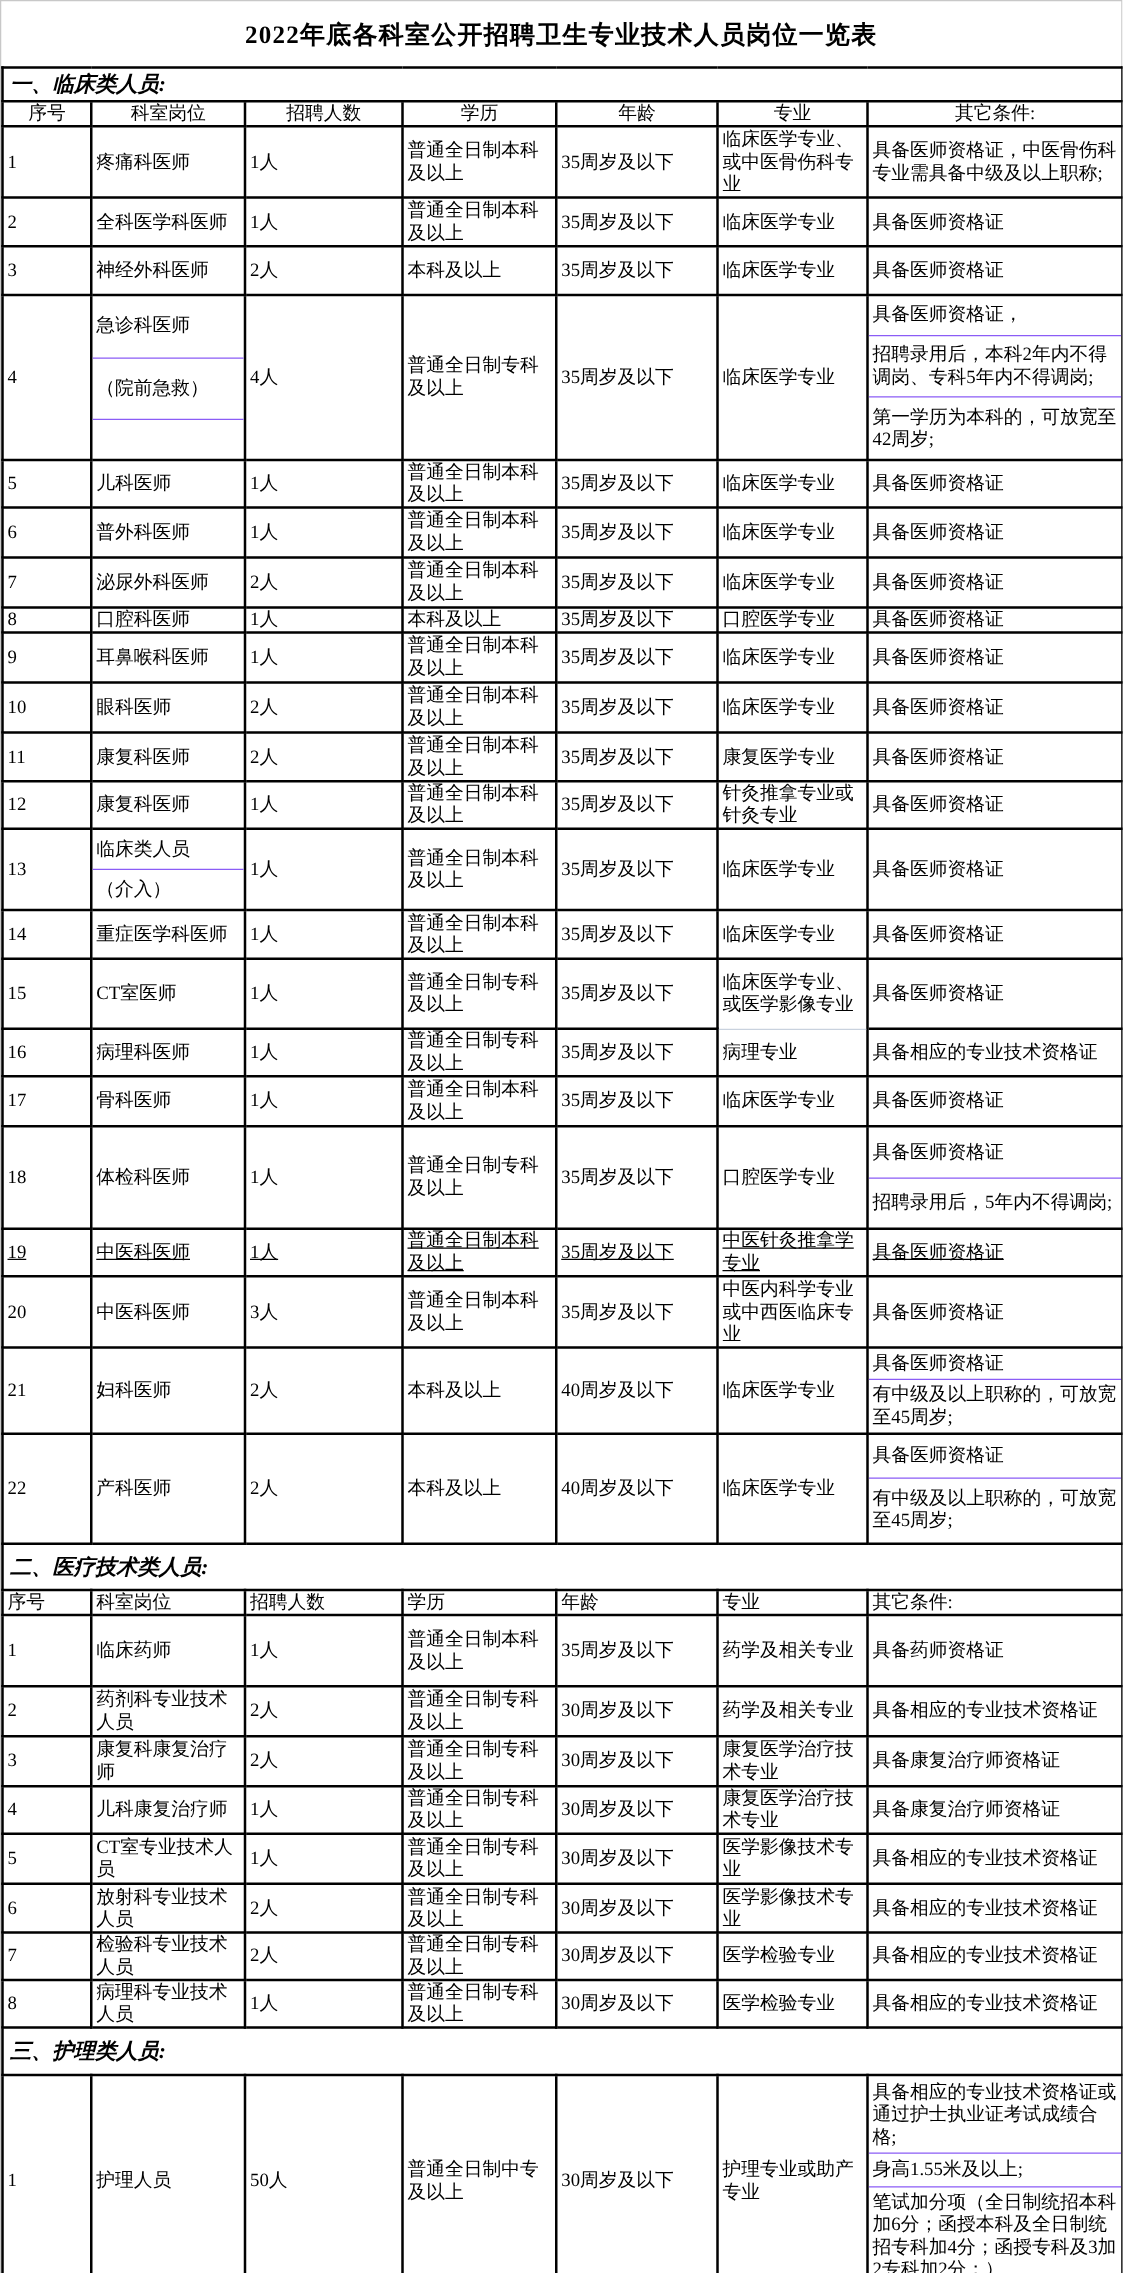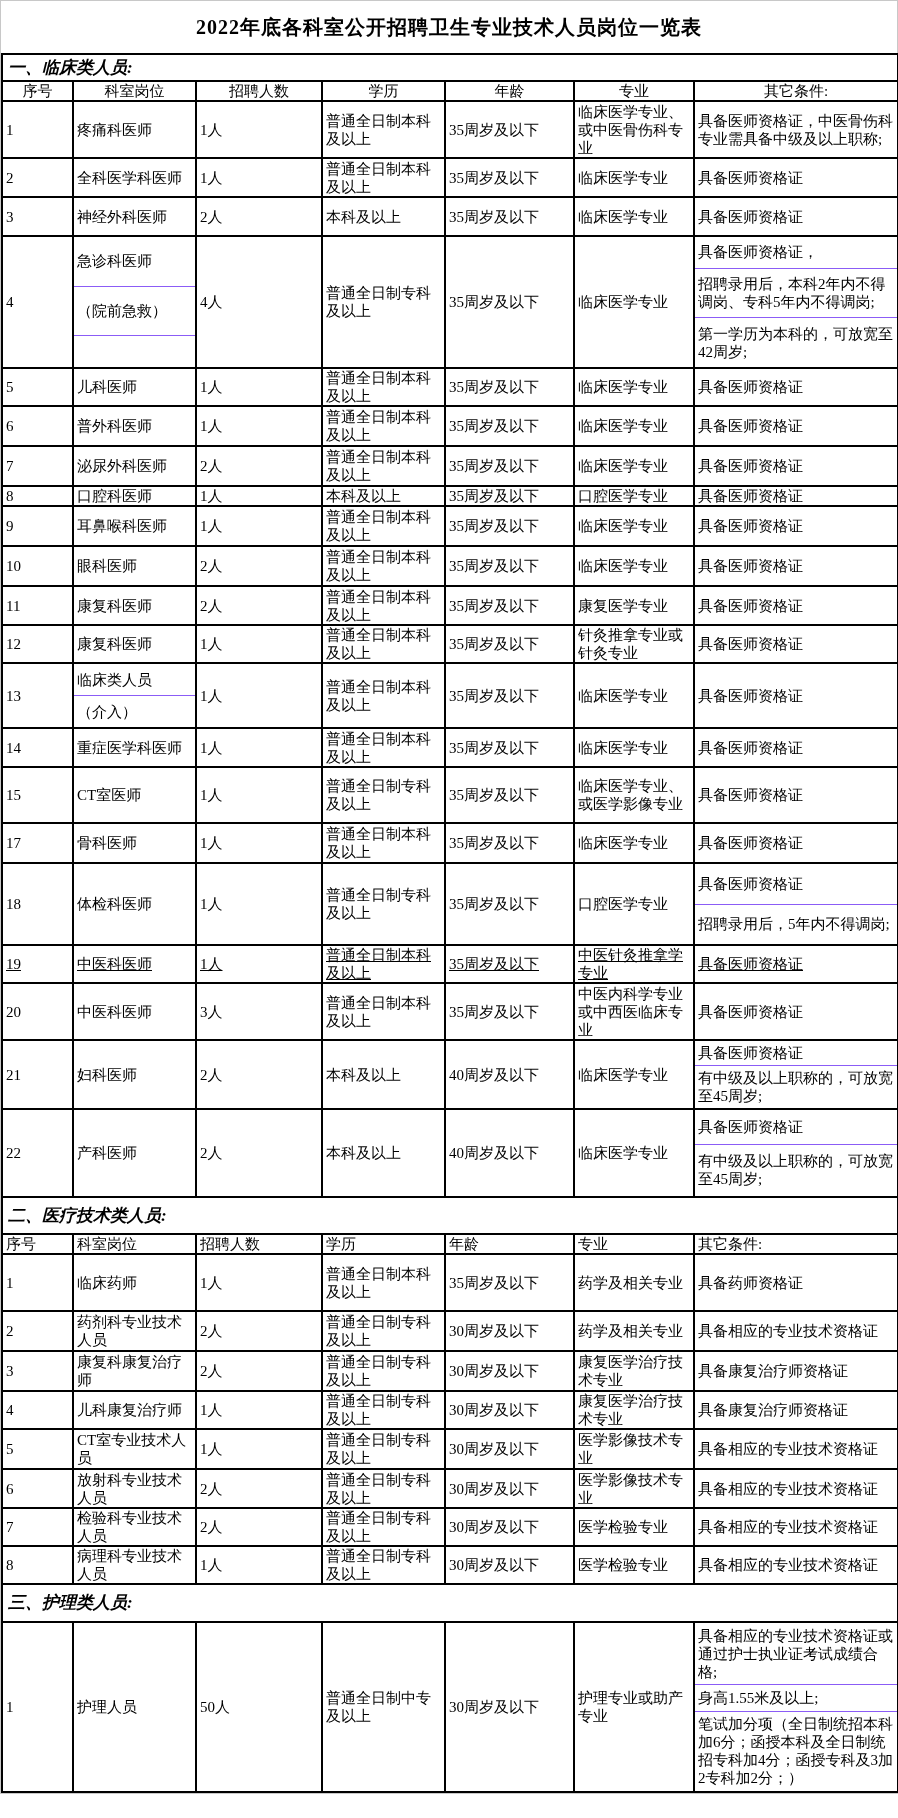--- a/index.html
+++ b/index.html
@@ -195,20 +195,29 @@
         </tr>
         <tr style="height: 56px;">
           <td>15</td>
           <td>CT室医师</td>
           <td>1人</td>
           <td>普通全日制专科及以上</td>
           <td>35周岁及以下</td>
           <td class="lb">临床医学专业、或医学影像专业</td>
           <td>具备医师资格证</td>
         </tr>
+        <tr style="height: 37px;">
+          <td>16</td>
+          <td>病理科医师</td>
+          <td>1人</td>
+          <td>普通全日制专科及以上</td>
+          <td>35周岁及以下</td>
+          <td class="lt">病理专业</td>
+          <td>具备相应的专业技术资格证</td>
+        </tr>
         <tr style="height: 40px;">
           <td>17</td>
           <td>骨科医师</td>
           <td>1人</td>
           <td>普通全日制本科及以上</td>
           <td>35周岁及以下</td>
           <td>临床医学专业</td>
           <td>具备医师资格证</td>
         </tr>
         <tr style="height: 80px;">

